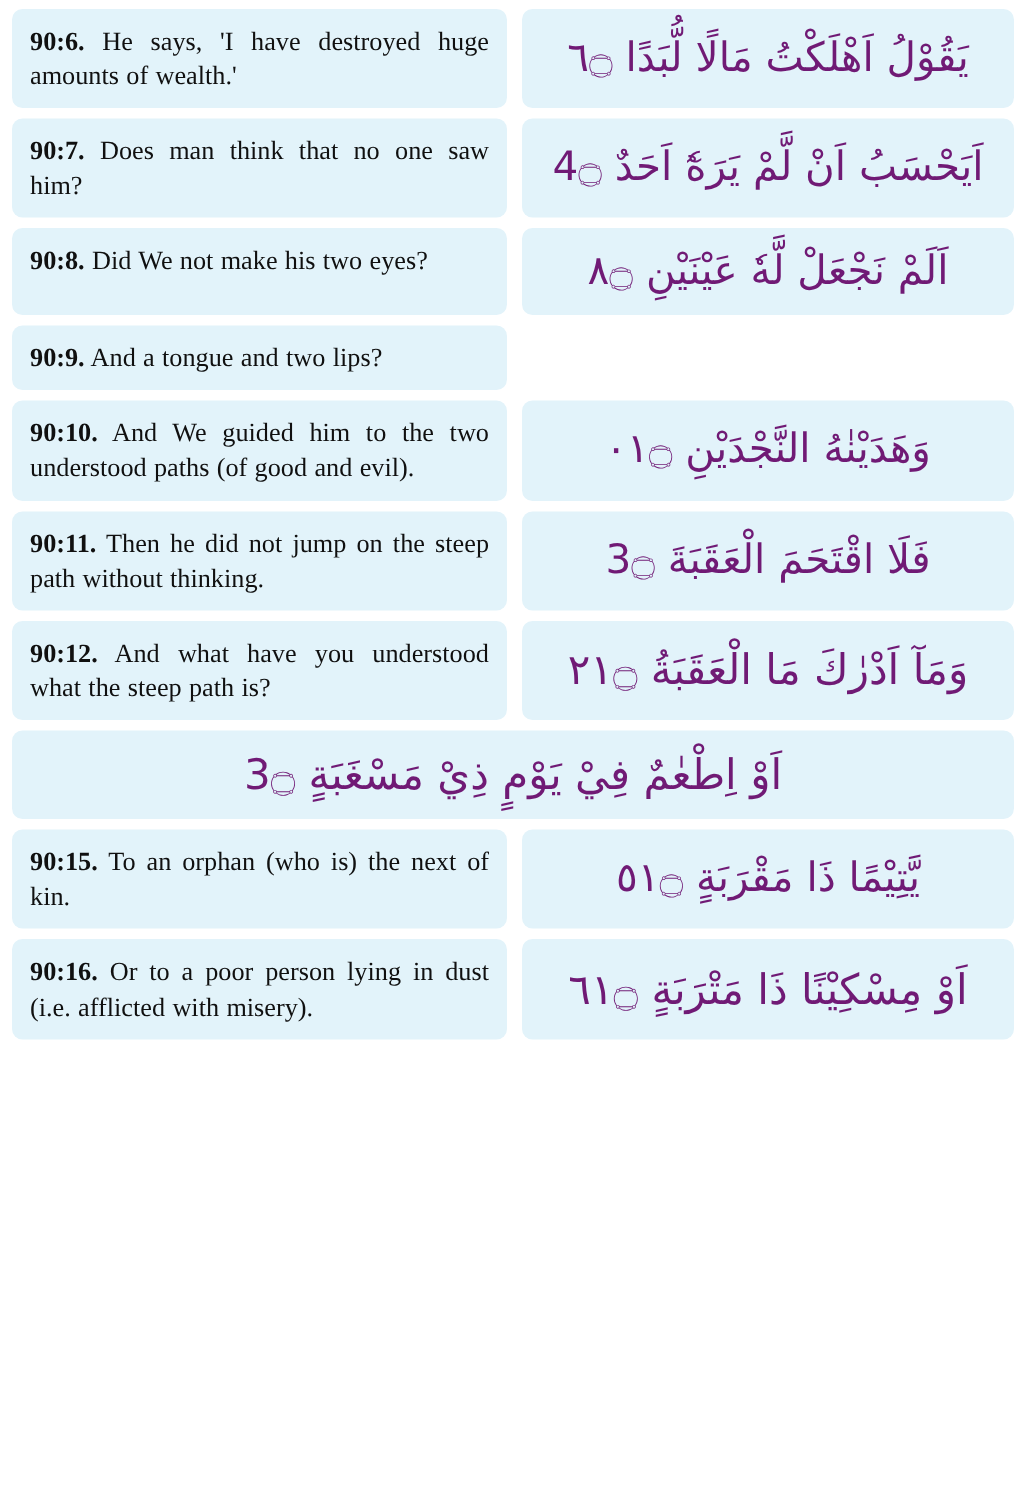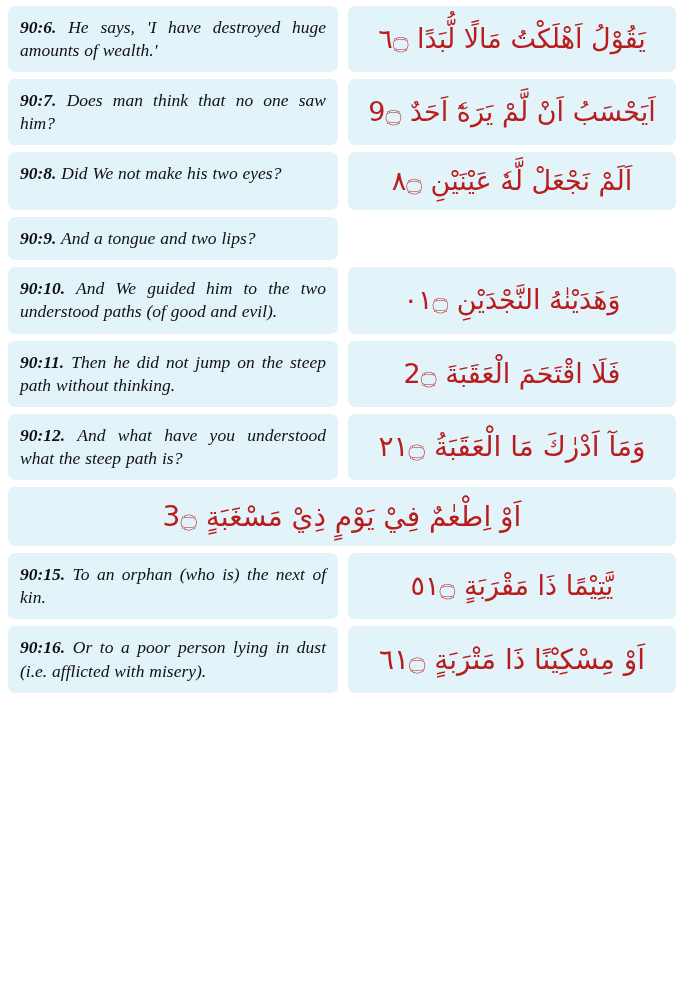--- a/index.html
+++ b/index.html
@@ -45,32 +45,31 @@
   }
   .en-text {
     font-family: "Liberation Serif", serif;
     font-size: 17.5px;
     line-height: 1.32;
     color: #101010;
     text-align: justify;
     text-align-last: left;
     width: 100%;
     word-spacing: 0.5px;
-    font-style: italic;
   }
   .en-text .ref {
     font-weight: bold;
   }
   .ar-text {
     direction: rtl;
     unicode-bidi: bidi-override;
     font-family: "DejaVu Sans", sans-serif;
     font-size: 27px;
     line-height: 1.55;
-    color: #b91c1c;
+    color: #701a75;
     text-align: center;
     white-space: nowrap;
   }
   .ar-small {
     font-size: 28px;
   }
 </style>
 </head>
 <body>
 
@@ -83,21 +82,21 @@
     <div class="cell cell-ar">
       <div class="ar-text">يَقُوْلُ اَهْلَكْتُ مَالًا لُّبَدًا ۝٦</div>
     </div>
   </div>
 
   <div class="verse-row">
     <div class="cell cell-en">
       <div class="en-text"><span class="ref">90:7.</span> <span>Does man think that no one saw him?</span></div>
     </div>
     <div class="cell cell-ar">
-      <div class="ar-text">اَيَحْسَبُ اَنْ لَّمْ يَرَهٗٓ اَحَدٌ ۝9</div>
+      <div class="ar-text">اَيَحْسَبُ اَنْ لَّمْ يَرَهٗٓ اَحَدٌ ۝4</div>
     </div>
   </div>
 
   <div class="verse-row">
     <div class="cell cell-en">
       <div class="en-text"><span class="ref">90:8.</span> <span>Did We not make his two eyes?</span></div>
     </div>
     <div class="cell cell-ar">
       <div class="ar-text">اَلَمْ نَجْعَلْ لَّهٗ عَيْنَيْنِ ۝٨</div>
     </div>
@@ -116,21 +115,21 @@
     <div class="cell cell-ar">
       <div class="ar-text">وَهَدَيْنٰهُ النَّجْدَيْنِ ۝١٠</div>
     </div>
   </div>
 
   <div class="verse-row">
     <div class="cell cell-en">
       <div class="en-text"><span class="ref">90:11.</span> <span>Then he did not jump on the steep path without thinking.</span></div>
     </div>
     <div class="cell cell-ar">
-      <div class="ar-text">فَلَا اقْتَحَمَ الْعَقَبَةَ ۝2</div>
+      <div class="ar-text">فَلَا اقْتَحَمَ الْعَقَبَةَ ۝3</div>
     </div>
   </div>
 
   <div class="verse-row">
     <div class="cell cell-en">
       <div class="en-text"><span class="ref">90:12.</span> <span>And what have you understood what the steep path is?</span></div>
     </div>
     <div class="cell cell-ar">
       <div class="ar-text ar-small">وَمَآ اَدْرٰكَ مَا الْعَقَبَةُ ۝١٢</div>
     </div>

